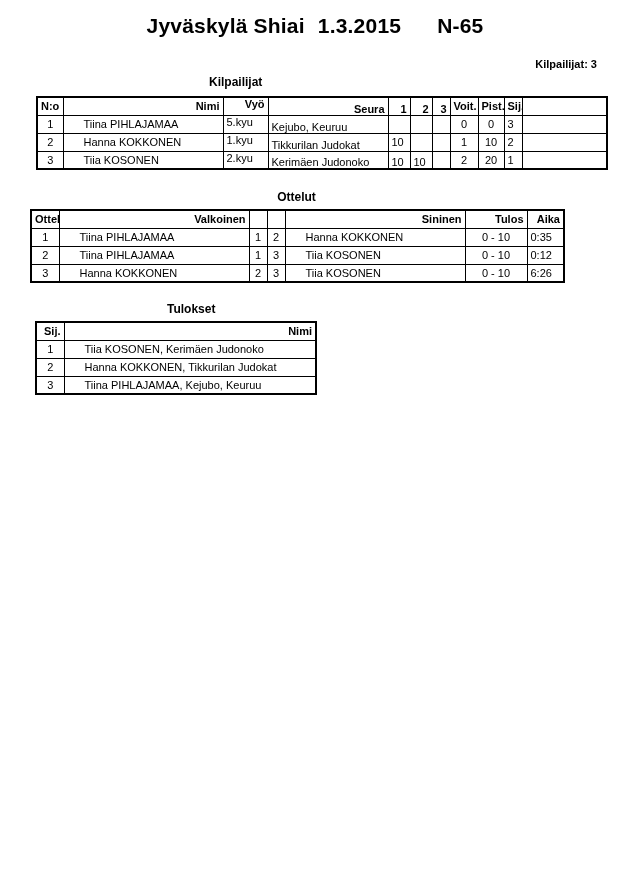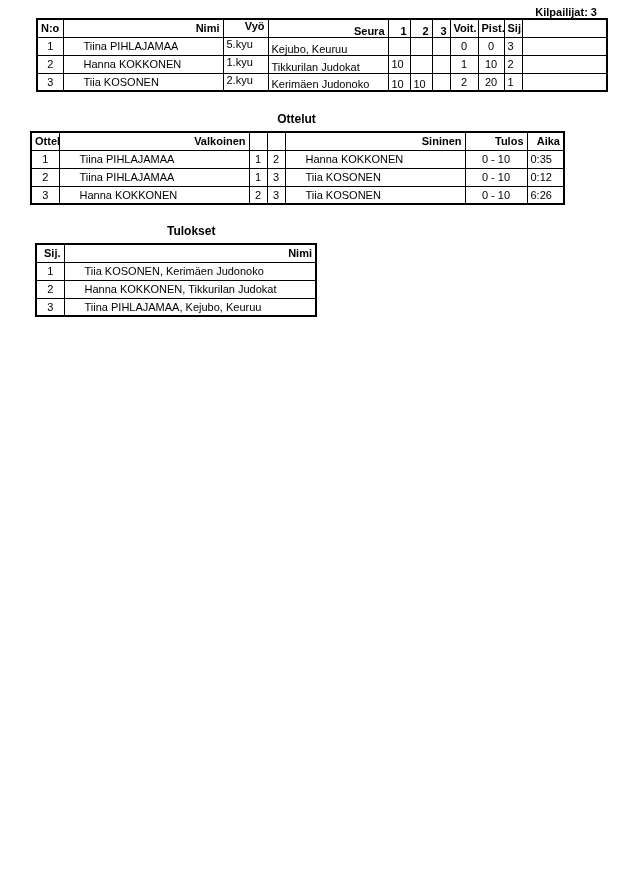--- a/index.html
+++ b/index.html
@@ -9,21 +9,21 @@
     font-family: "Liberation Sans", sans-serif; position: relative; overflow: hidden;
   }
   .title {
     text-align: center; font-weight: bold; font-size: 21px; padding-top: 14px;
     letter-spacing: 0.2px;
   }
   .title .gap-sm { margin-left: 13px; }
   .title .gap-lg { margin-left: 36px; }
   .count {
     text-align: right; font-weight: bold; font-size: 11px;
-    padding-right: 33px; margin-top: 6px;
+    padding-right: 33px; margin-top: 20px;
   }
   .sec-heading { font-size: 12px; font-weight: bold; }
   #h-kilpailijat { margin: 5px 0 7px 209px; }
   #h-ottelut    { margin: 20px 0 5px 30px; width: 533px; text-align: center; }
   #h-tulokset   { margin: 19px 0 5px 167px; }
 
   table { border-collapse: collapse; table-layout: fixed; font-size: 11px; border: 2px solid #000; }
   th, td {
     border: 1px solid #000; height: 18px; padding: 0 3px;
     overflow: hidden; white-space: nowrap; vertical-align: middle;
@@ -37,23 +37,27 @@
 
   .t1 { margin-left: 36px; width: 570px; }
   .t2 { margin-left: 30px; width: 533px; }
   .t3 { margin-left: 35px; width: 280px; }
 </style>
 </head>
 <body>
 
 <div class="page">
 
+  <div class="title">
+    <span>Jyväskylä Shiai</span><span class="gap-sm">1.3.2015</span><span class="gap-lg">N-65</span>
+  </div>
 
   <div class="count">Kilpailijat: 3</div>
 
+  <div class="sec-heading" id="h-kilpailijat">Kilpailijat</div>
 
   <table class="t1">
     <colgroup>
       <col style="width:26px">
         <col style="width:160px">
         <col style="width:45px">
         <col style="width:120px">
       <col style="width:22px">
         <col style="width:22px">
         <col style="width:18px">

